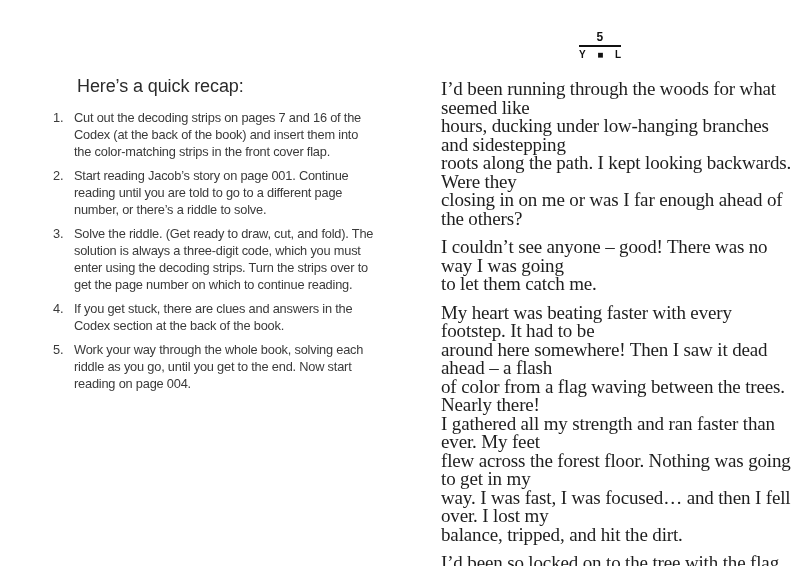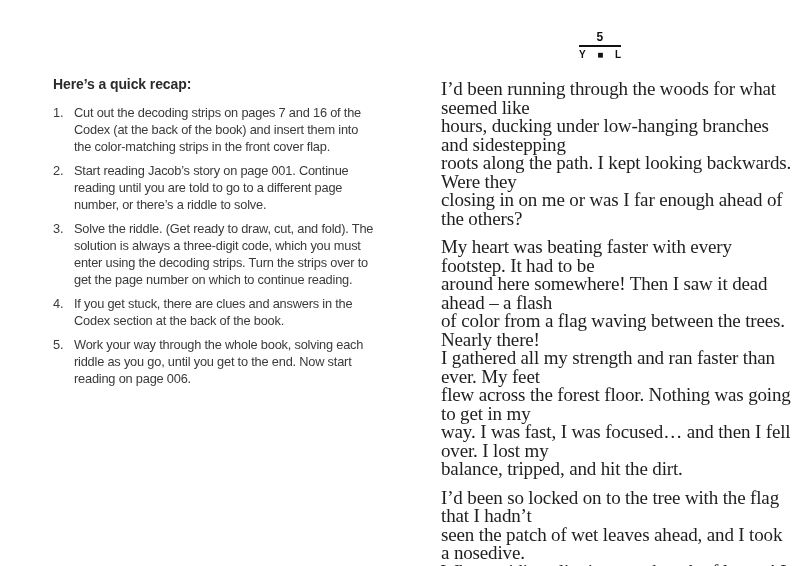--- a/index.html
+++ b/index.html
@@ -13,25 +13,26 @@
 
   
   .recap {
     position: absolute;
     left: 53px;
     top: 76px;
     width: 345px;
     color: #3a3a3a;
   }
   .recap-heading {
-    font-size: 14px;
-    font-weight: bold;
+    font-size: 18px;
+    font-weight: normal;
     color: #2b2b2b;
     letter-spacing: -0.1px;
     margin-bottom: 12px;
+    margin-left: 24px;
   }
   .recap-list { list-style: none; }
   .recap-item {
     display: flex;
     align-items: flex-start;
     margin-bottom: 7px;
     font-size: 12.8px;
     line-height: 17px;
     letter-spacing: -0.2px;
   }
@@ -116,21 +117,21 @@
       </li>
       <li class="recap-item">
         <span class="recap-item-number">4.</span>
         <span class="recap-item-text">If you get stuck, there are clues and answers in the
 Codex section at the back of the book.</span>
       </li>
       <li class="recap-item">
         <span class="recap-item-number">5.</span>
         <span class="recap-item-text">Work your way through the whole book, solving each
 riddle as you go, until you get to the end. Now start
-reading on page 006.</span>
+reading on page 004.</span>
       </li>
     </ol>
   </section>
 
   <section class="story-col">
 
     <div class="page-marker">
       <div class="page-marker-number">5</div>
       <div class="page-marker-rule"></div>
       <div class="page-marker-letters">
@@ -138,20 +139,22 @@
         <span>■</span>
         <span>L</span>
       </div>
     </div>
 
     <div class="story">
       <p>I’d been running through the woods for what seemed like
 hours, ducking under low-hanging branches and sidestepping
 roots along the path. I kept looking backwards. Were they
 closing in on me or was I far enough ahead of the others?</p>
+      <p>I couldn’t see anyone – good! There was no way I was going
+to let them catch me.</p>
       <p>My heart was beating faster with every footstep. It had to be
 around here somewhere! Then I saw it dead ahead – a flash
 of color from a flag waving between the trees. Nearly there!
 I gathered all my strength and ran faster than ever. My feet
 flew across the forest floor. Nothing was going to get in my
 way. I was fast, I was focused… and then I fell over. I lost my
 balance, tripped, and hit the dirt.</p>
       <p>I’d been so locked on to the tree with the flag that I hadn’t
 seen the patch of wet leaves ahead, and I took a nosedive.
 What an idiot, slipping on a bunch of leaves! I had to pick

